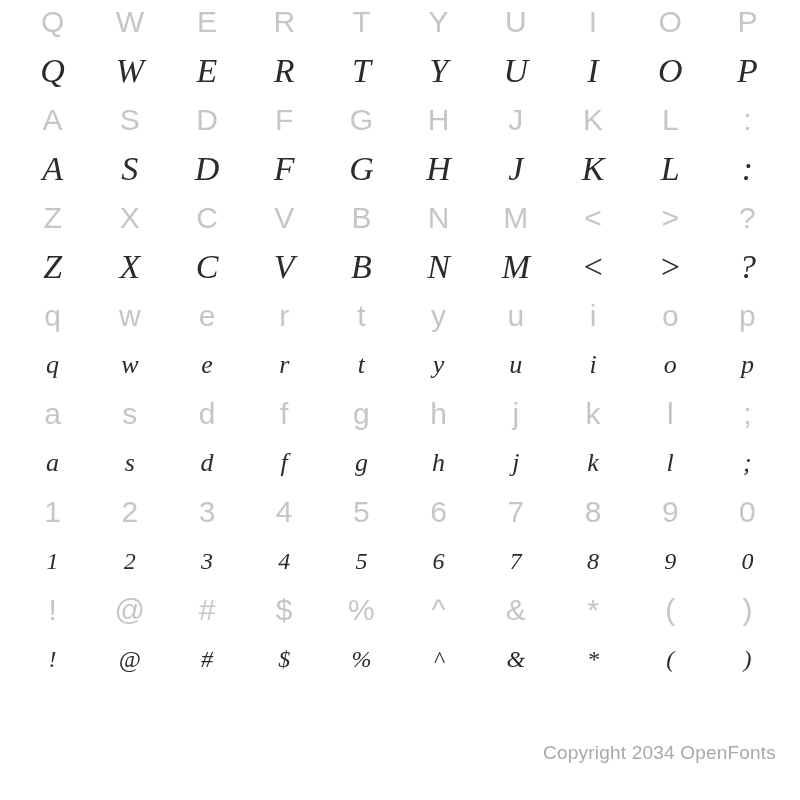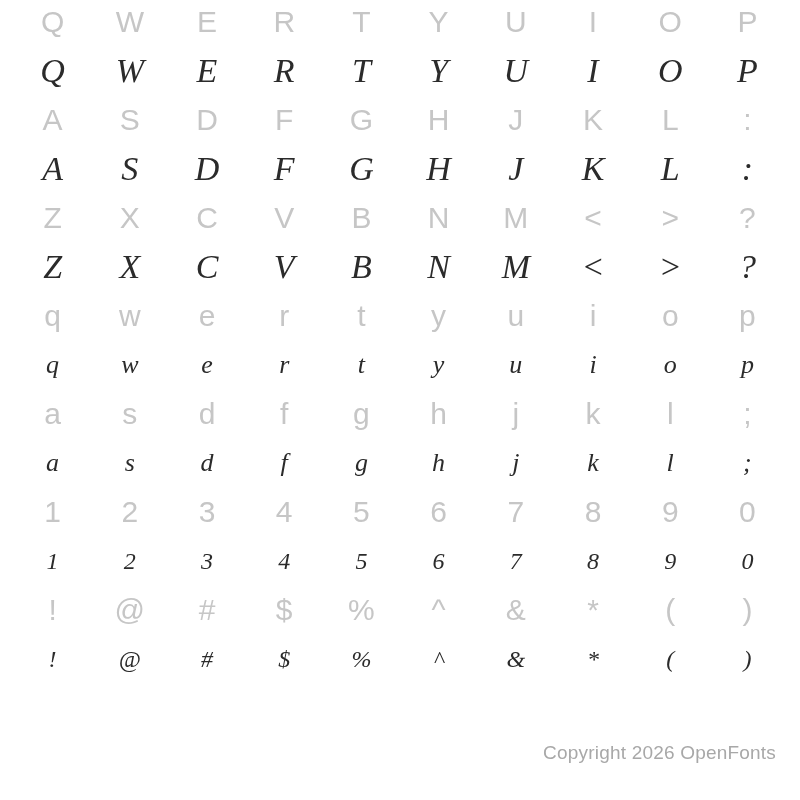--- a/index.html
+++ b/index.html
@@ -272,14 +272,14 @@
           <div class="cell">%</div>
           <div class="cell">^</div>
           <div class="cell">&amp;</div>
           <div class="cell">*</div>
           <div class="cell">(</div>
           <div class="cell">)</div>
         </div>
       </div>
     </div>
 
-  <div id="copyright">Copyright 2026 OpenFonts</div>
+  <div id="copyright">Copyright 2034 OpenFonts</div>
 </div>
 
 </body></html>

